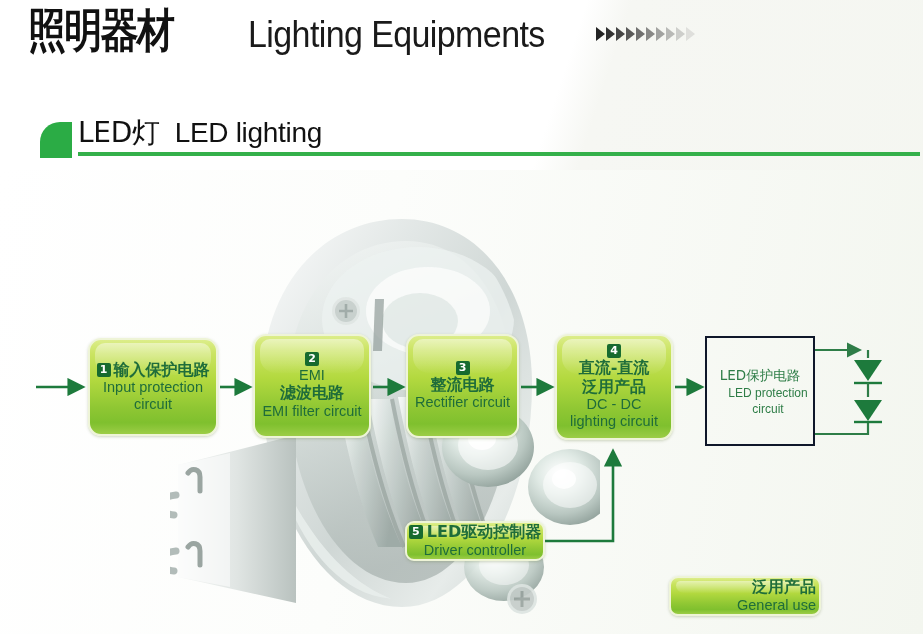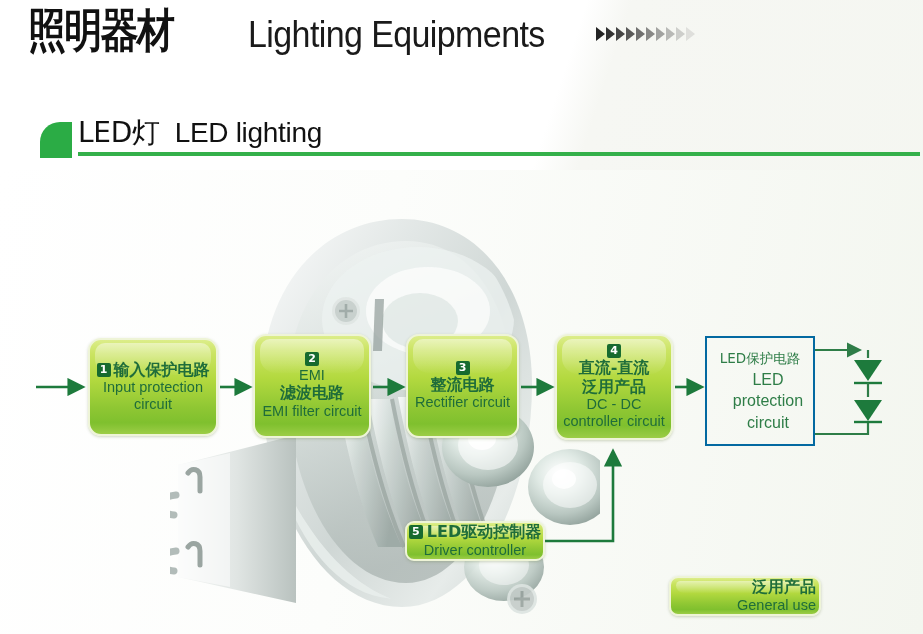--- a/index.html
+++ b/index.html
@@ -171,28 +171,28 @@
   #box-6 {
     left: 669px; top: 576px; width: 152px; height: 40px;
     border-radius: 9px;
     align-items: flex-end;
   }
 
   
   #protect-box {
     position: absolute;
     left: 705px; top: 336px; width: 110px; height: 110px;
-    border: 2px solid #0369a1;
+    border: 2px solid #0f172a;
     background: transparent;
     display: flex; flex-direction: column;
     align-items: center; justify-content: center;
     color: #2e7d47; text-align: center;
   }
   #protect-box .cn { font-family: "DejaVu Sans", sans-serif; font-size: 13.5px; line-height: 1.5; }
-  #protect-box .en { font-size: 16px; line-height: 1.35; margin-left: 16px; }
+  #protect-box .en { font-size: 12px; line-height: 1.35; margin-left: 16px; }
 
   
   #connectors { position: absolute; inset: 0; pointer-events: none; }
 
   
   .cjk { font-family: "DejaVu Sans", sans-serif; }
 </style>
 </head>
 <body>
 
@@ -398,21 +398,21 @@
   <span class="badge">3</span>
   <div class="ln cn">整流电路</div>
   <div class="ln en">Rectifier circuit</div>
 </div>
 
 <div class="flow-box" id="box-4">
   <span class="badge">4</span>
   <div class="ln cn">直流-直流</div>
   <div class="ln cn">泛用产品</div>
   <div class="ln en">DC - DC</div>
-  <div class="ln en">controller circuit</div>
+  <div class="ln en">lighting circuit</div>
 </div>
 
 <div class="flow-box" id="box-5">
   <div class="row-inline">
     <span class="badge">5</span>
     <span class="ln cn">LED驱动控制器</span>
   </div>
   <div class="ln en">Driver controller</div>
 </div>
 

